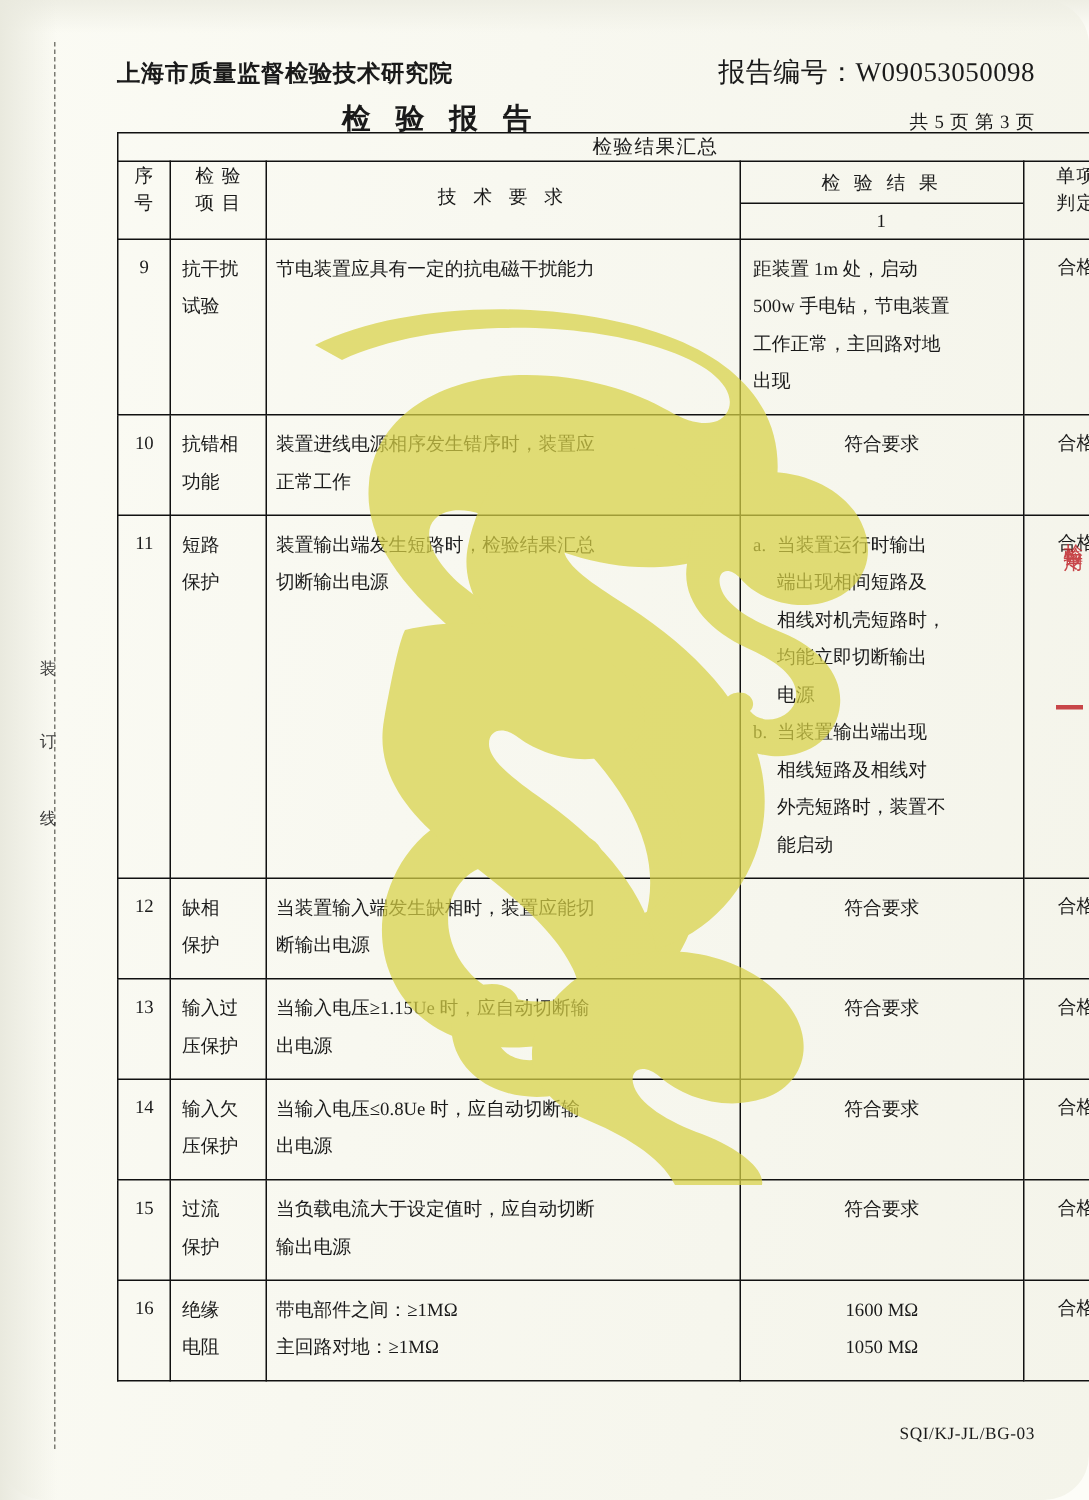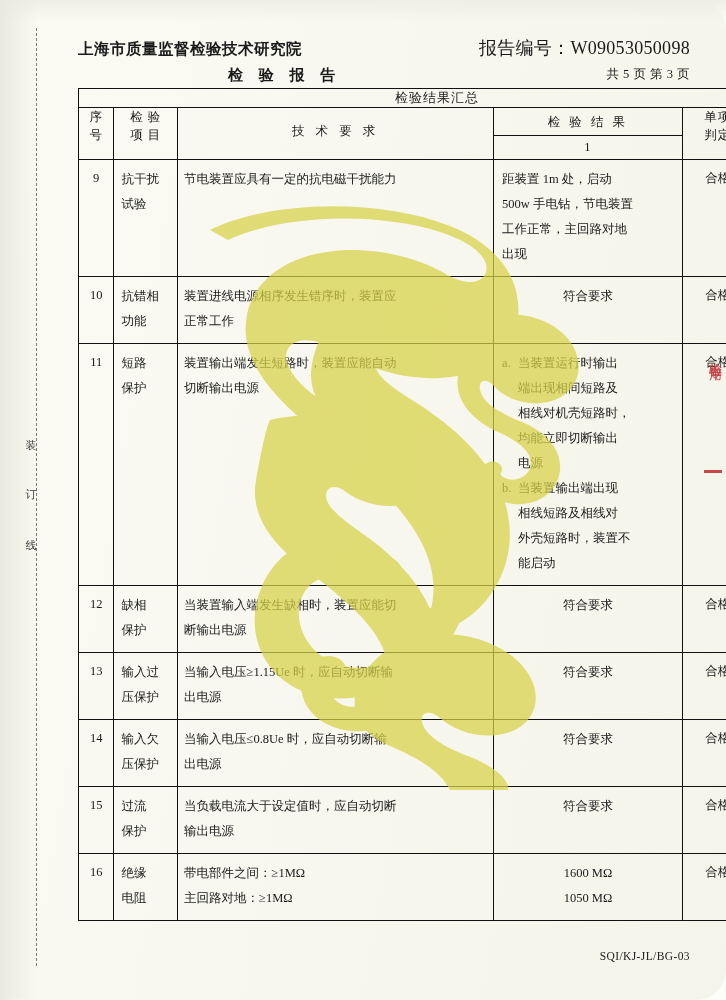--- a/index.html
+++ b/index.html
@@ -79,21 +79,21 @@
     letter-spacing: 0.3px;
     padding-right: 12px;
   }
   .hdr-row2 {
     display: flex;
     justify-content: space-between;
     align-items: flex-end;
     margin-top: 6px;
   }
   .title {
-    font-size: 15px;
+    font-size: 19px;
     font-weight: bold;
     letter-spacing: 6px;
     margin-left: 150px;
   }
   .pageno {
     font-size: 12.5px;
     padding-right: 12px;
     padding-bottom: 2px;
     letter-spacing: 0.5px;
     margin-left: 27px;
@@ -346,21 +346,21 @@
             <div class="cell no">11</div>
           </td>
         <td>
             <div class="cell item">
           <span class="ln">短路</span>
           <span class="ln">保护</span>
         </div>
           </td>
         <td>
             <div class="cell">
-          <span class="ln">装置输出端发生短路时，装置应能自动</span>
+          <span class="ln">装置输出端发生短路时，检验结果汇总</span>
           <span class="ln">切断输出电源</span>
         </div>
           </td>
         <td>
             <div class="cell res left">
           <span class="sub-item"><span class="mk">a.</span><span>当装置运行时输出</span></span>
           <span class="cont">端出现相间短路及</span>
           <span class="cont">相线对机壳短路时，</span>
           <span class="cont">均能立即切断输出</span>
           <span class="cont">电源</span>

